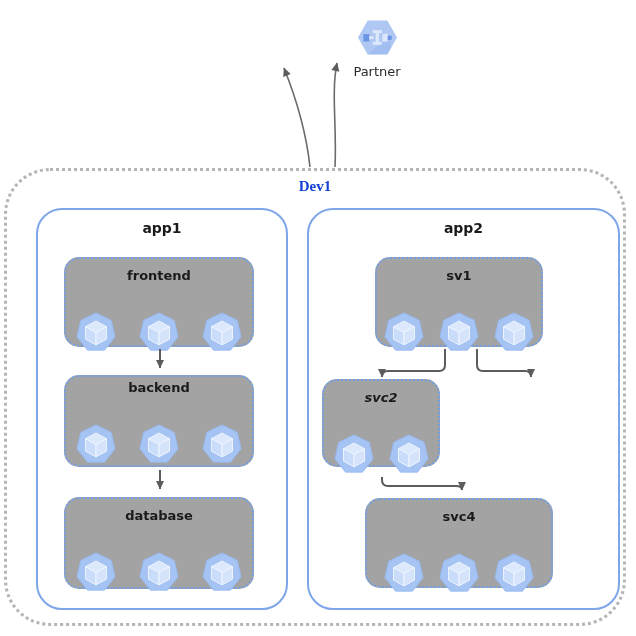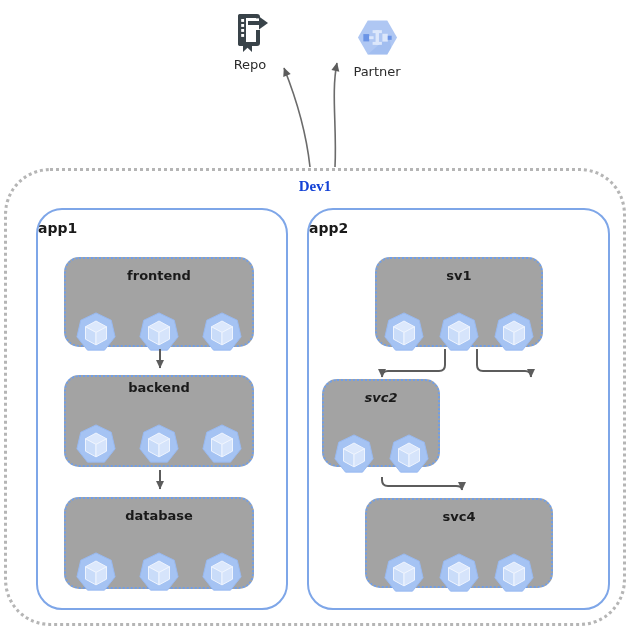--- a/index.html
+++ b/index.html
@@ -24,23 +24,23 @@
   .cluster-label{
     position:absolute;top:7px;left:0;width:100%;text-align:center;
     font-size:15px;font-weight:bold;color:var(--cluster-label,#1442D6);font-family:Liberation Serif, serif;
   }
   
   .app{
     position:absolute;border:2px solid var(--app-border,#7EA6E8);
     border-radius:26px;box-sizing:content-box;background:transparent;
   }
   #app1{left:29px;top:37px;width:248px;height:398px;}
-  #app2{left:300px;top:37px;width:299px;height:398px;}
+  #app2{left:300px;top:37px;width:299px;height:398px;padding-left:10px;}
   .app-label{
-    position:absolute;top:10px;left:0;width:100%;text-align:left;
+    position:absolute;top:10px;left:0;width:100%;text-align:center;
     font-size:14px;font-weight:bold;color:var(--node-label,#1A1A1A);
   }
   
   .service{
     position:absolute;border:2px dotted var(--service-border,#6E9EEA);
     border-radius:15px;box-sizing:border-box;background:#a3a3a3;
     display:flex;flex-direction:column;align-items:center;gap:20px;
   }
   .svc-label{
     margin-top:9px;font-size:13px;font-weight:bold;
@@ -72,35 +72,20 @@
   .hex-fill{fill:var(--partner-hex,#AFC7F3);}
   .hex-shade{fill:#93B3EE;opacity:.45;}
   .glyph-light{fill:#DCE7FB;}
   .glyph-dark{fill:#6B94E6;}
 </style>
 </head>
 <body>
 
 <div id="stage">
 
-  <div class="ext-node" style="left:229px;top:10px;width:42px;">
-    <svg class="ext-icon" width="40" height="42" viewBox="0 0 40 42">
-      <path class="repo-dark" d="M11,4 H27 Q30,4 30,7 V9 H26 V8 H12 V32 H26 V20 H30 V33 Q30,36 27,36 H11 Q8,36 8,33 V7 Q8,4 11,4 Z"></path>
-      <rect class="repo-dark" x="8" y="4" width="8" height="32" rx="2"></rect>
-      <rect fill="#ffffff" x="11.2" y="9" width="2.9" height="2.9"></rect>
-      <rect fill="#ffffff" x="11.2" y="14" width="2.9" height="2.9"></rect>
-      <rect fill="#ffffff" x="11.2" y="19" width="2.9" height="2.9"></rect>
-      <rect fill="#ffffff" x="11.2" y="24" width="2.9" height="2.9"></rect>
-      <rect fill="#ffffff" x="18" y="8.4" width="16" height="9.2"></rect>
-      <rect class="repo-dark" x="18" y="11" width="13" height="4"></rect>
-      <polygon class="repo-dark" points="29,6.5 38,13 29,19.5"></polygon>
-      <path class="repo-dark" d="M13,34 h9 v8 l-4.5,-4.2 L13,42 Z"></path>
-    </svg>
-    <div class="ext-label" style="left:21px;top:47px;">Repo</div>
-  </div>
 
   <div class="ext-node" style="left:356px;top:16px;width:43px;">
     <svg class="ext-icon" width="43" height="43" viewBox="0 0 44 44">
       <polygon class="hex-fill" points="2,22 12,4.5 32,4.5 42,22 32,39.5 12,39.5"></polygon>
       <polygon class="hex-shade" points="36,32.5 32,39.5 12,39.5 34,20"></polygon>
       <rect class="glyph-dark" x="7.5" y="18.5" width="6" height="7.5"></rect>
       <rect class="glyph-light" x="13.5" y="20.7" width="4.5" height="3"></rect>
       <rect class="glyph-light" x="17" y="14.5" width="9.5" height="3"></rect>
       <rect class="glyph-light" x="20" y="14.5" width="3.5" height="15"></rect>
       <rect class="glyph-light" x="17" y="26.5" width="9.5" height="3"></rect>

